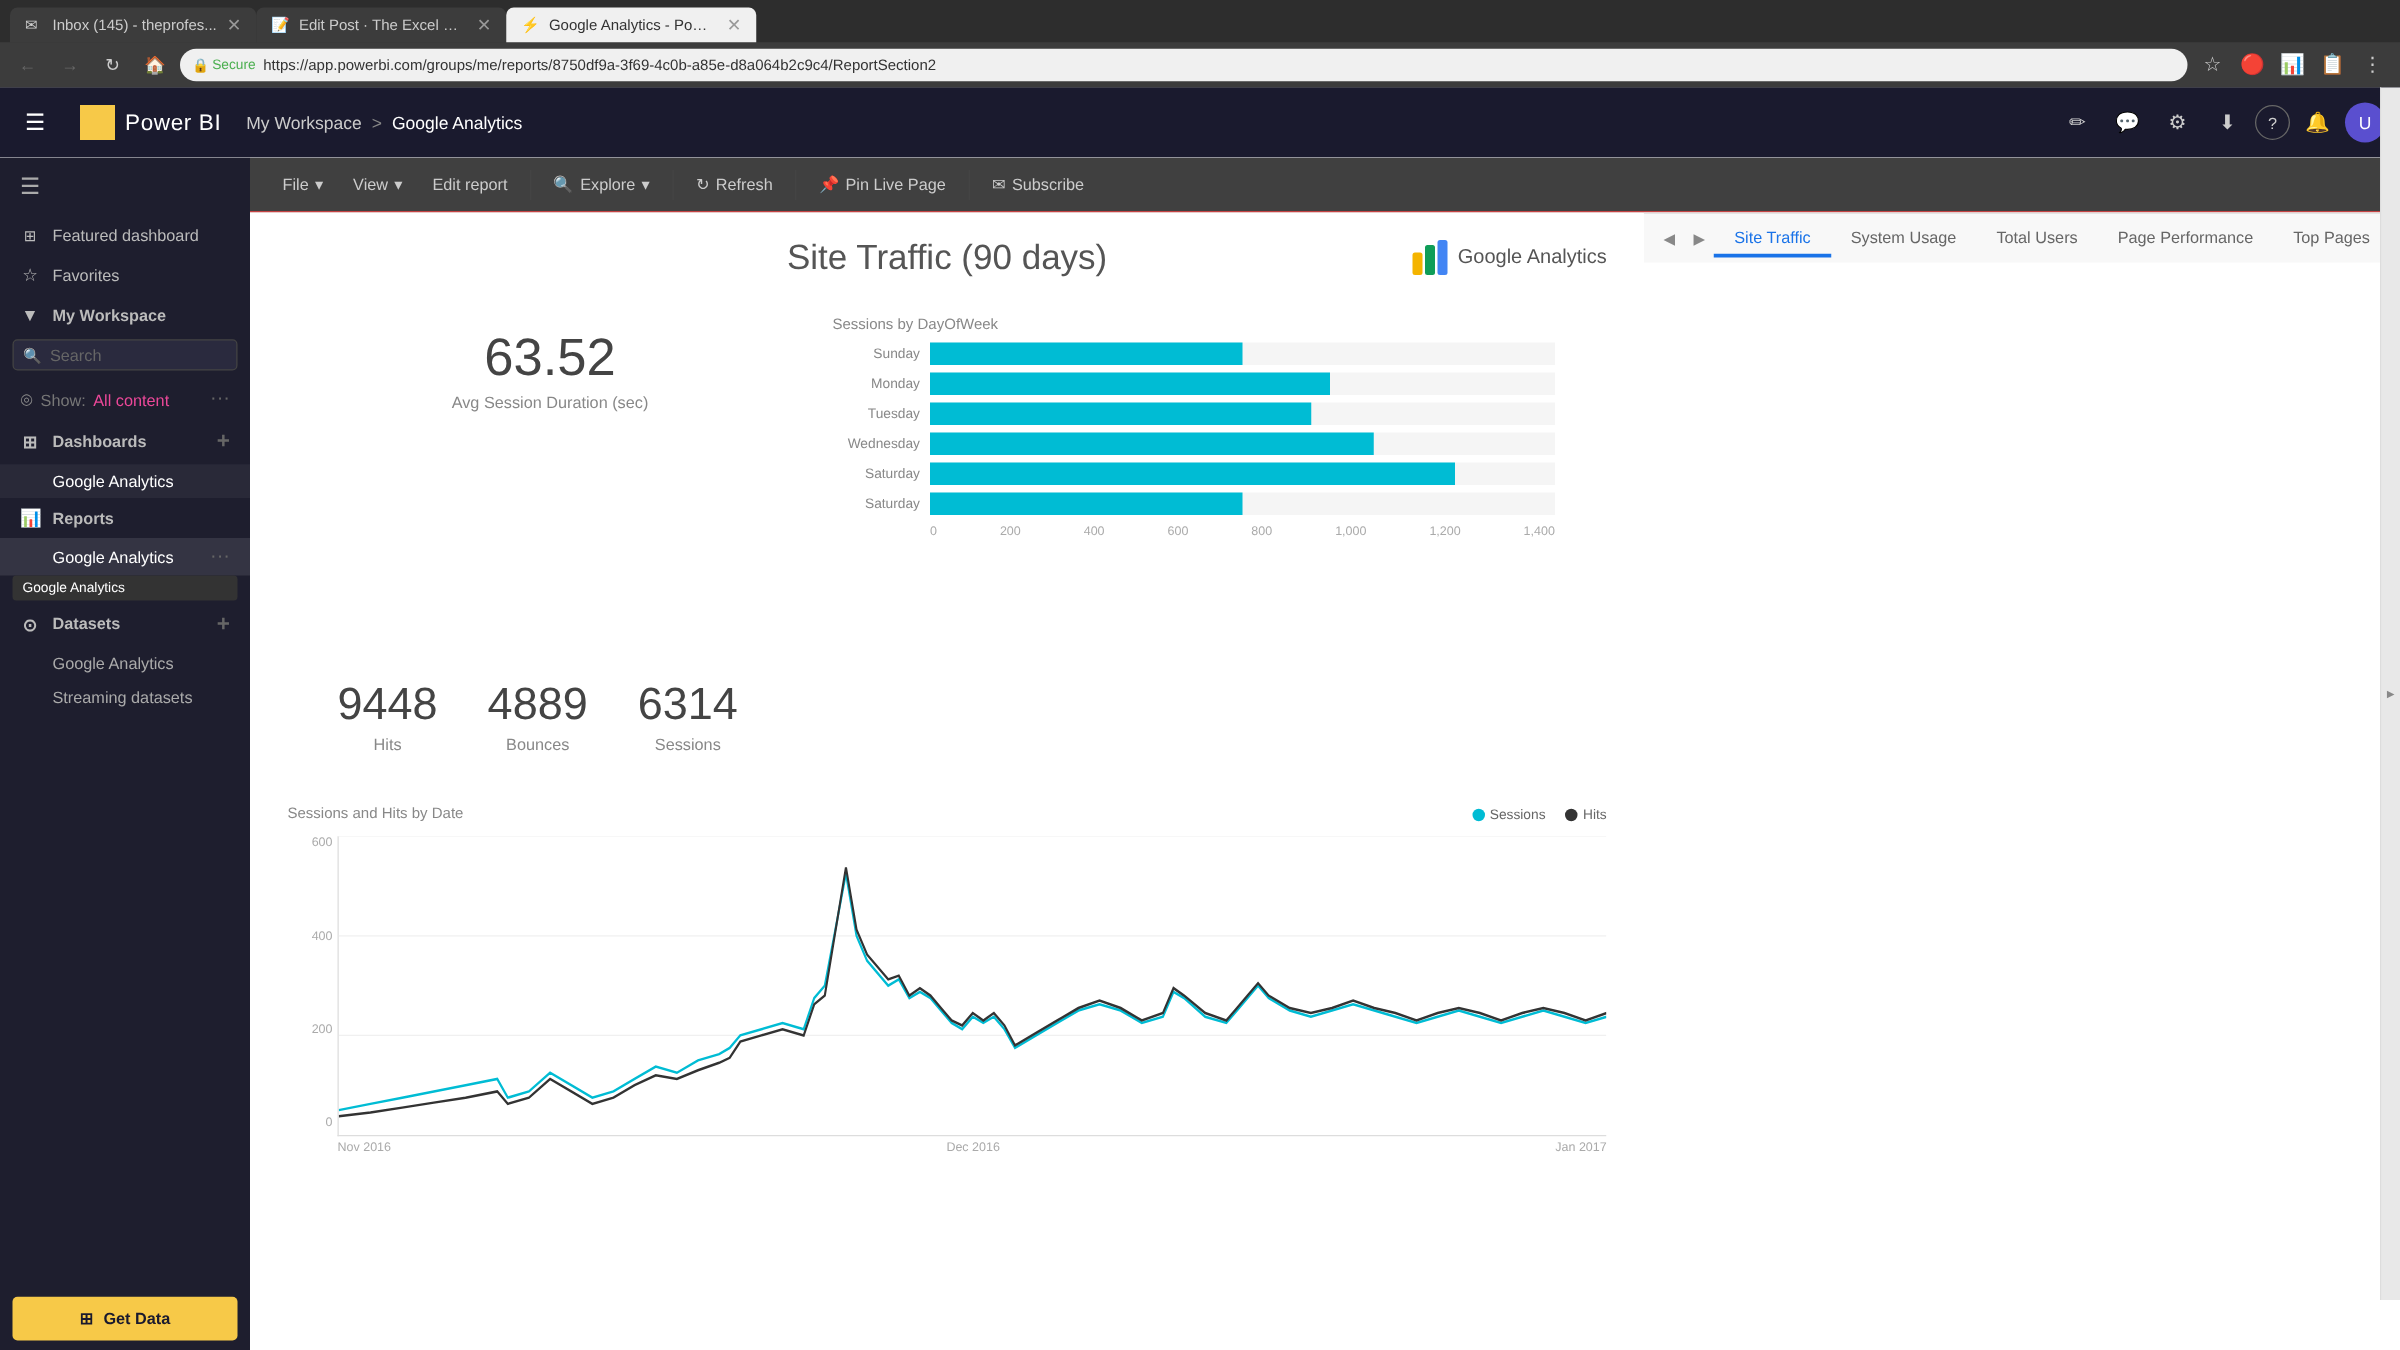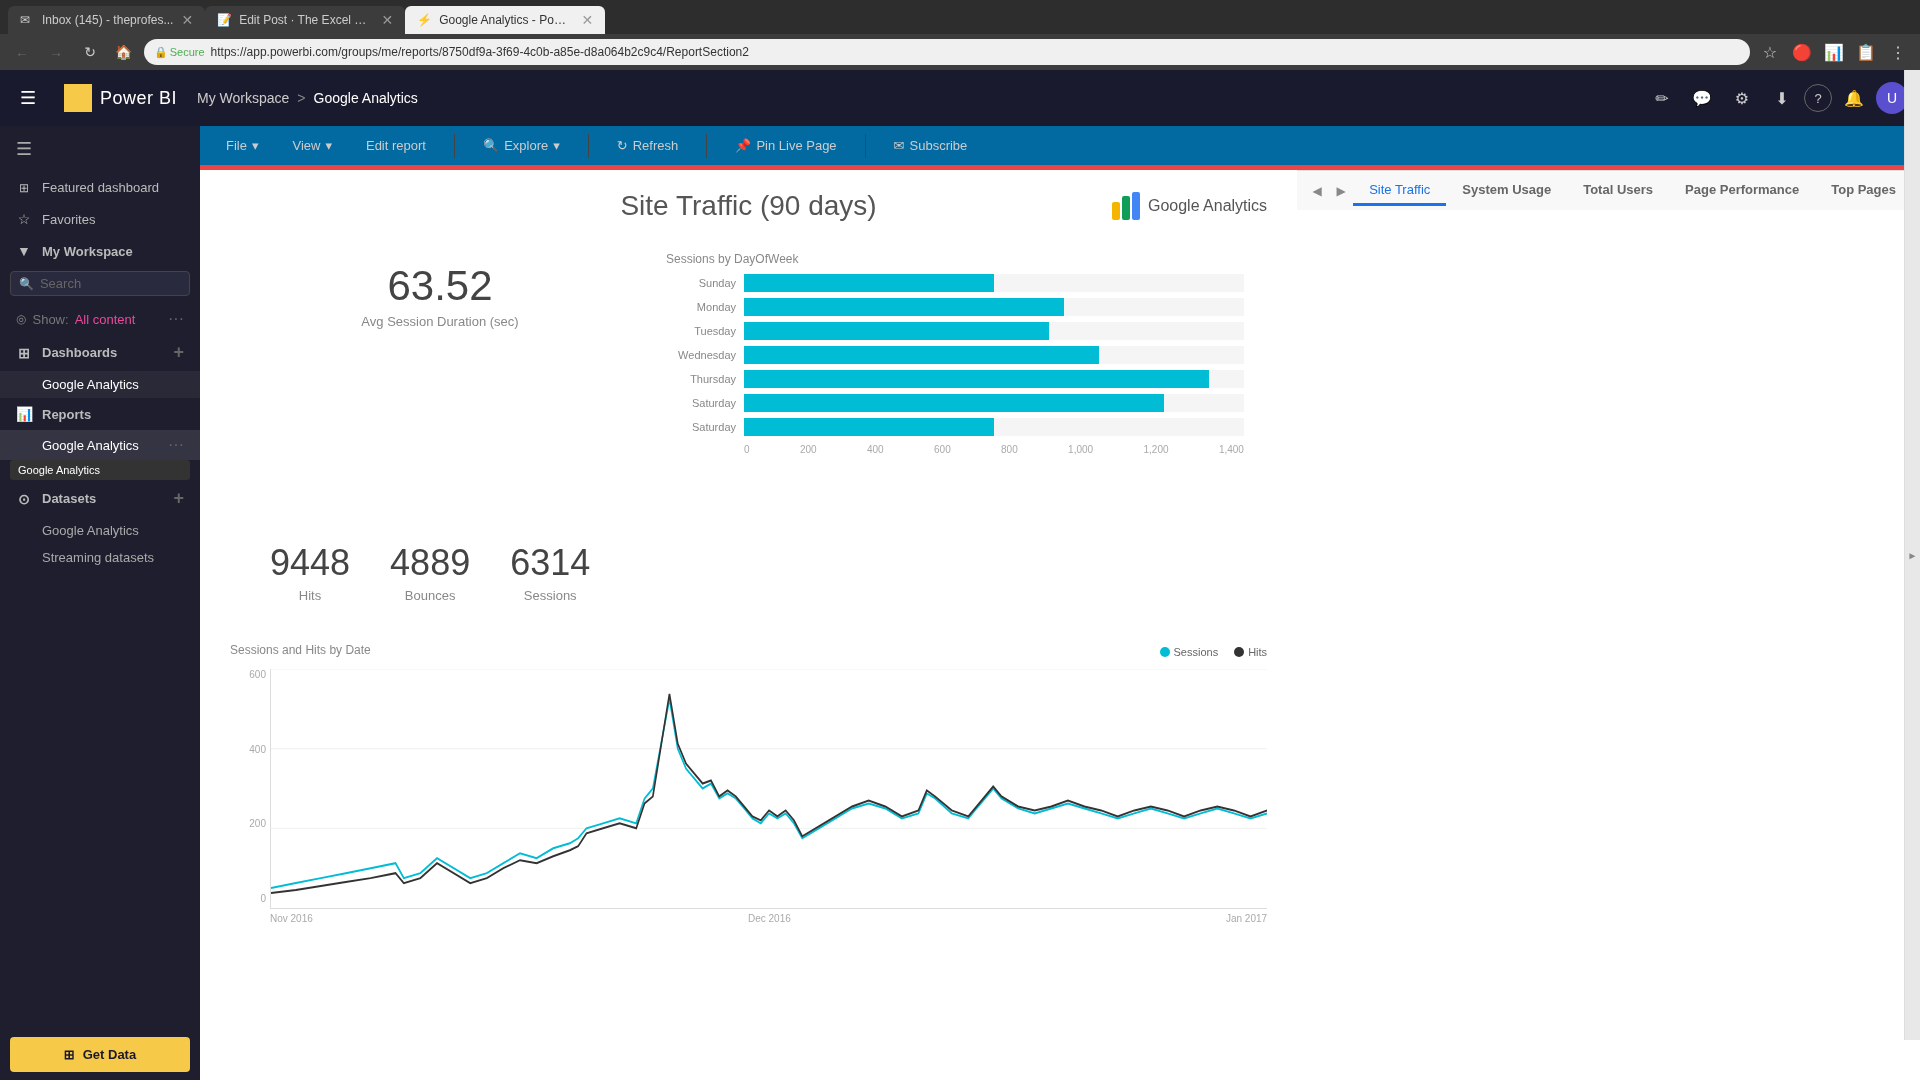--- a/index.html
+++ b/index.html
@@ -57,21 +57,21 @@
     .sidebar-sub-item { padding: 6px 16px 6px 42px; color: #aaa; font-size: 13px; cursor: pointer; display: flex; align-items: center; gap: 6px; }
     .sidebar-sub-item.active { color: #fff; background: rgba(255,255,255,0.05); }
     .sidebar-sub-more { margin-left: auto; font-size: 16px; color: #666; display: none; }
     .search-box { margin: 4px 10px 8px; background: #2a2a3e; border: 1px solid #444; border-radius: 4px; display: flex; align-items: center; padding: 4px 8px; gap: 6px; }
     .search-box input { background: none; border: none; outline: none; color: #ccc; font-size: 13px; flex: 1; }
     .search-box input::placeholder { color: #666; }
     .get-data-btn { margin: 8px 10px; background: #f7c948; color: #1a1a2e; border: none; border-radius: 4px; padding: 10px 0; font-size: 13px; font-weight: 600; cursor: pointer; display: flex; align-items: center; justify-content: center; gap: 8px; }
 
     
     .main-content { flex: 1; display: flex; flex-direction: column; overflow: hidden; background: #f0f0f0; }
-    .toolbar { height: 44px; background: #0369a1; display: flex; align-items: center; padding: 0 16px; gap: 14px; flex-shrink: 0; border-bottom: 5px solid #ef4444; }
+    .toolbar { height: 44px; background: #404040; display: flex; align-items: center; padding: 0 16px; gap: 4px; flex-shrink: 0; border-bottom: 1px solid #ef4444; }
     .toolbar-btn { display: flex; align-items: center; gap: 5px; padding: 5px 10px; color: #ccc; font-size: 13px; cursor: pointer; border-radius: 4px; }
     .toolbar-divider { width: 1px; height: 24px; background: #444; margin: 0 4px; }
 
     
     .report-area { flex: 1; display: flex; overflow: hidden; position: relative; background: #fff; margin: 0; }
     .report-canvas { flex: 1; overflow: auto; padding: 20px 30px; background: #fff; position: relative; }
     .report-title-area { text-align: center; margin-bottom: 20px; position: relative; }
     .report-title { font-size: 28px; color: #555; font-weight: 300; }
     .ga-logo { position: absolute; top: 0; right: 0; display: flex; align-items: center; gap: 6px; }
     .ga-logo-icon { width: 32px; height: 32px; }
@@ -95,21 +95,21 @@
     .bar-axis { display: flex; justify-content: space-between; padding: 2px 0; font-size: 10px; color: #aaa; margin-top: 4px; }
 
     .line-chart-section { padding: 0; flex: 1; }
     .legend { display: flex; gap: 16px; justify-content: flex-end; margin-bottom: 4px; }
     .legend-item { display: flex; align-items: center; gap: 4px; font-size: 11px; color: #666; }
     .legend-dot { width: 10px; height: 10px; border-radius: 50%; }
 
     
     .report-tabs { height: 40px; background: #f8f8f8; border-top: 1px solid #ddd; display: flex; align-items: center; gap: 0; padding: 0 8px; flex-shrink: 0; }
     .tab-nav-btn { width: 24px; height: 24px; display: flex; align-items: center; justify-content: center; color: #888; cursor: pointer; font-size: 12px; }
-    .report-tab { padding: 6px 16px; font-size: 13px; color: #666; cursor: pointer; border-bottom: 3px solid transparent; white-space: nowrap; font-weight: bold; }
+    .report-tab { padding: 6px 16px; font-size: 13px; color: #666; cursor: pointer; border-bottom: 3px solid transparent; white-space: nowrap; }
     .report-tab.active { color: #1a73e8; border-bottom: 3px solid #1a73e8; font-weight: 500; }
 
     
     .right-collapse { width: 16px; background: #e8e8e8; display: flex; align-items: center; justify-content: center; cursor: pointer; border-left: 1px solid #ddd; flex-shrink: 0; }
 
     
     .tooltip-popup { position: absolute; background: #333; color: #fff; padding: 4px 8px; border-radius: 3px; font-size: 12px; white-space: nowrap; pointer-events: none; top: 370px; left: 86px; z-index: 100; }
 
     
     .show-row { display: flex; align-items: center; gap: 6px; padding: 6px 16px; font-size: 13px; color: #bbb; }
@@ -357,26 +357,20 @@
                     <div class="bar-fill" style="width:61%"></div>
                   </div>
                 </div>
                 <div class="bar-row">
                   <span class="bar-label">Wednesday</span>
                   <div class="bar-track" style="max-width:500px;">
                     <div class="bar-fill" style="width:71%"></div>
                   </div>
                 </div>
                 <div class="bar-row">
-                  <span class="bar-label">Thursday</span>
-                  <div class="bar-track" style="max-width:500px;">
-                    <div class="bar-fill" style="width:93%"></div>
-                  </div>
-                </div>
-                <div class="bar-row">
                   <span class="bar-label">Saturday</span>
                   <div class="bar-track" style="max-width:500px;">
                     <div class="bar-fill" style="width:84%"></div>
                   </div>
                 </div>
                 <div class="bar-row">
                   <span class="bar-label">Saturday</span>
                   <div class="bar-track" style="max-width:500px;">
                     <div class="bar-fill" style="width:50%"></div>
                   </div>

